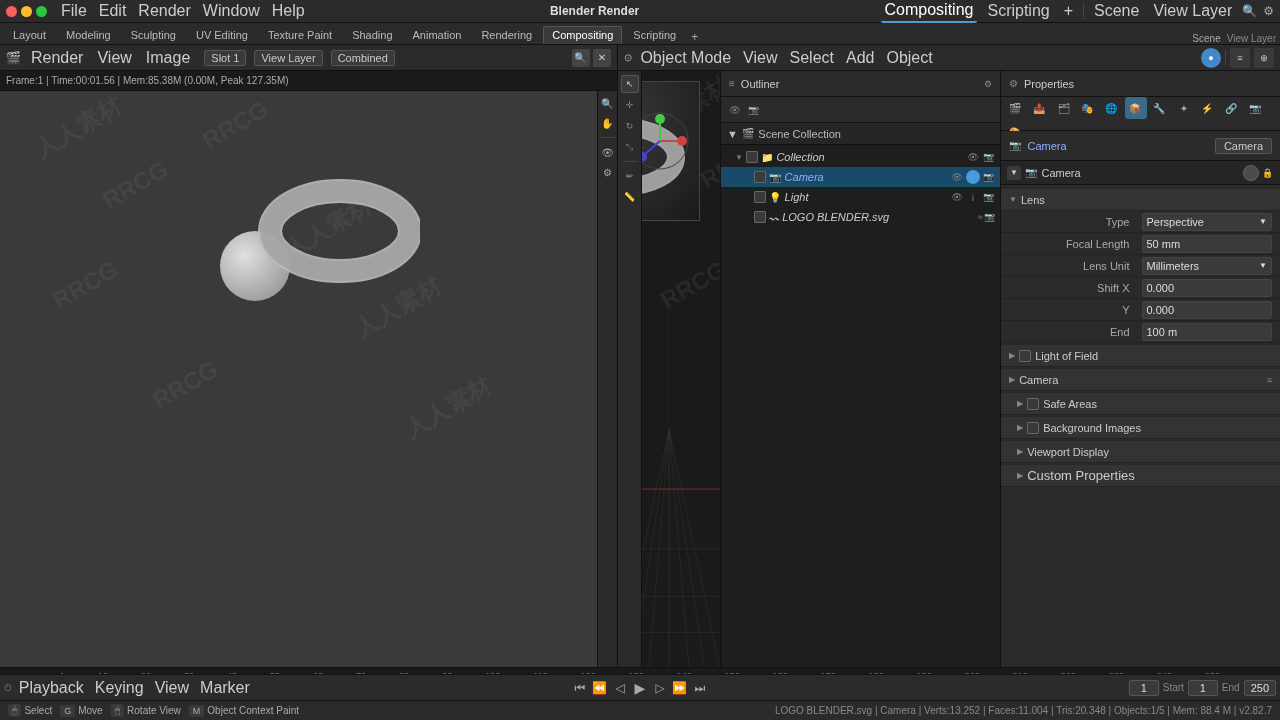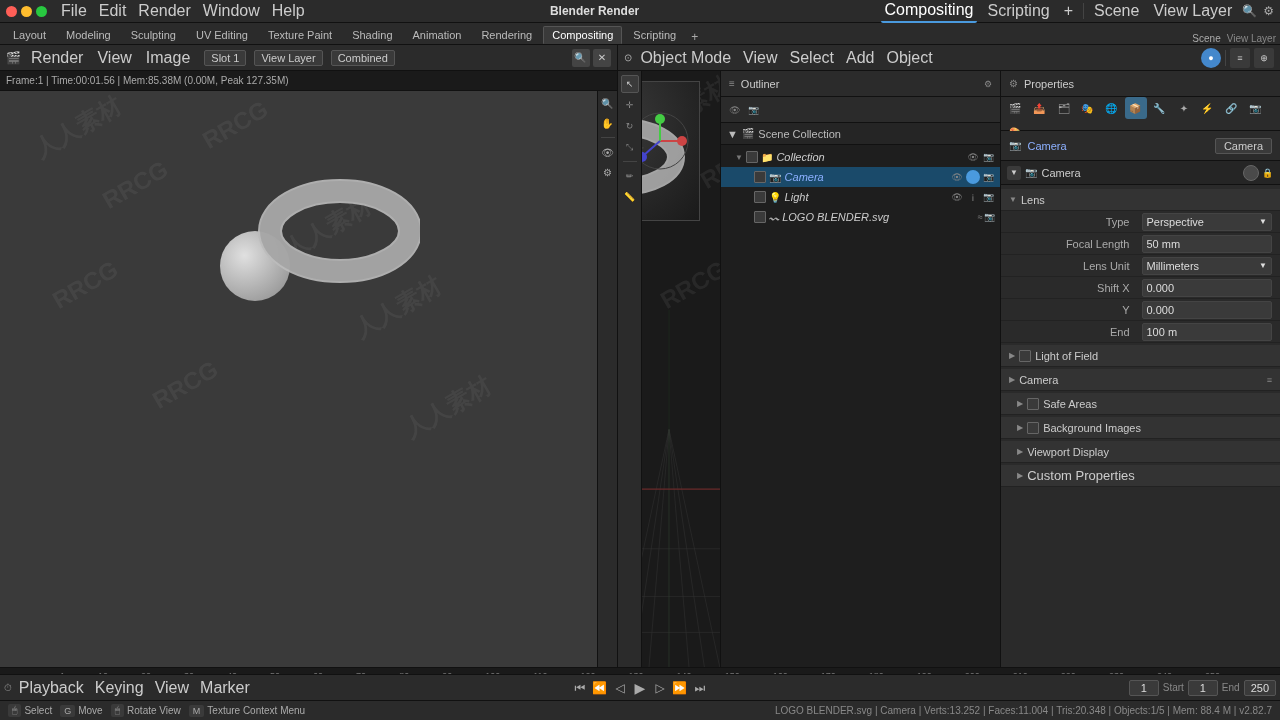--- a/index.html
+++ b/index.html
@@ -899,17 +899,17 @@
     <div class="status-action">
       <span style="background:#3a3a3a;padding:1px 4px;border-radius:2px;font-size:9px;">G</span>
       <span>Move</span>
     </div>
     <div class="status-action">
       <span style="background:#3a3a3a;padding:1px 4px;border-radius:2px;font-size:9px;">🖱</span>
       <span>Rotate View</span>
     </div>
     <div class="status-action">
       <span style="background:#3a3a3a;padding:1px 4px;border-radius:2px;font-size:9px;">M</span>
-      <span>Texture Context Menu</span>
+      <span>Object Context Paint</span>
     </div>
   </div>
   <div class="status-info">LOGO BLENDER.svg | Camera | Verts:13.252 | Faces:11.004 | Tris:20.348 | Objects:1/5 | Mem: 88.4 M | v2.82.7</div>
 </div>
 
 </body></html>

